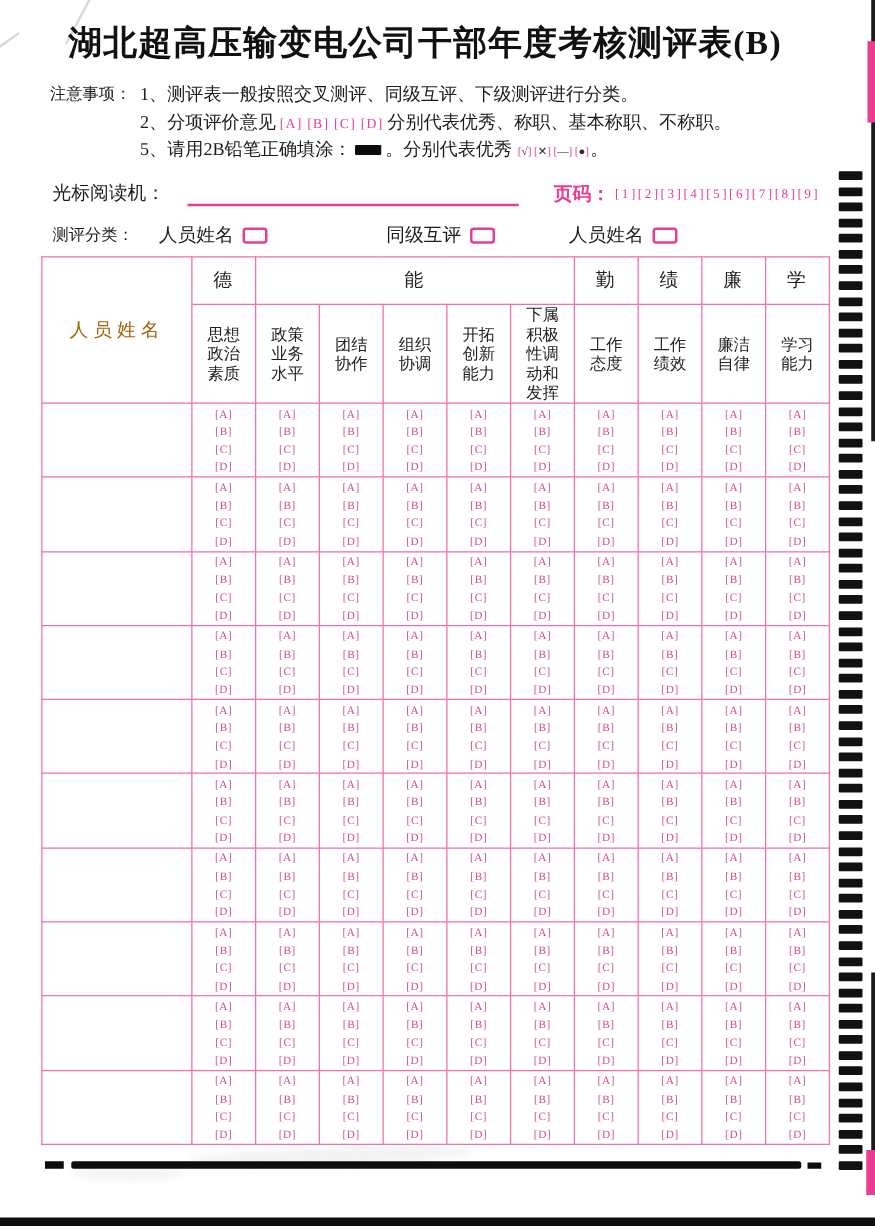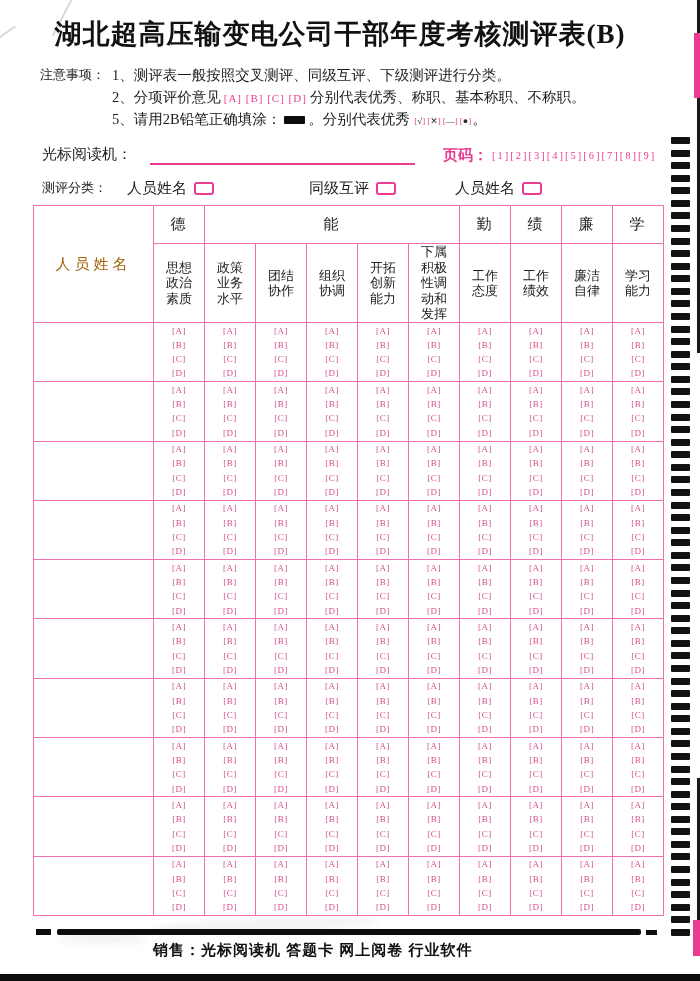--- a/index.html
+++ b/index.html
@@ -852,16 +852,15 @@
   <div class="edge e-top-pink"></div>
   <div class="edge e-bot-black"></div>
   <div class="edge e-bot-pink"></div>
 
   <div class="smudge sm1"></div>
   <div class="smudge sm2"></div>
 
   <div class="dashL"></div>
   <div class="thick"></div>
   <div class="dashR"></div>
-  <div class="sales">销售：光标阅读机 答题卡 网上阅卷 行业软件</div>
   <div class="bstrip"></div>
 
 </div>
 
 </body></html>

